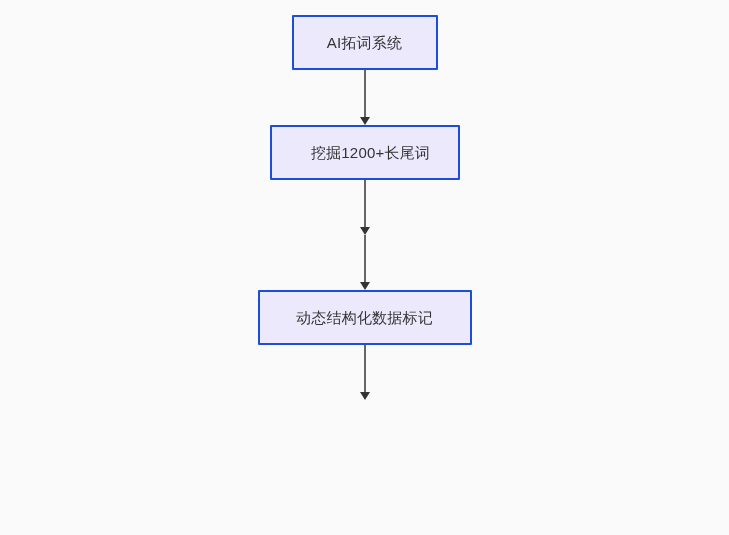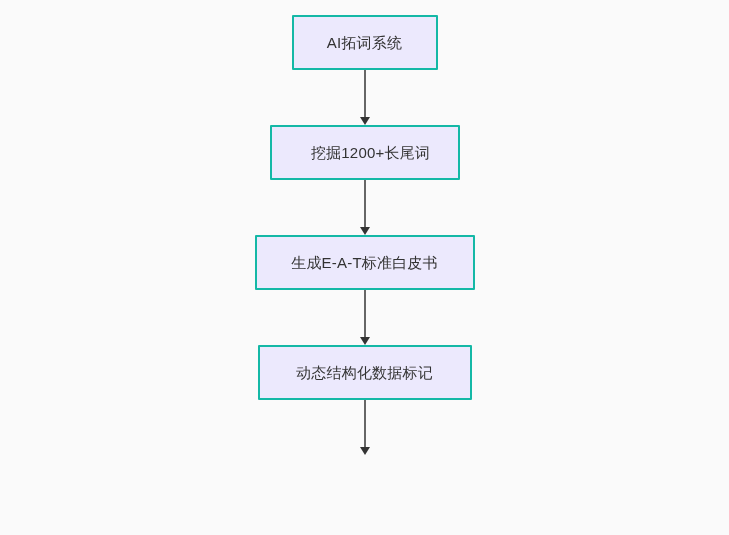--- a/index.html
+++ b/index.html
@@ -26,21 +26,21 @@
     top: 0;
     width: 729px;
     display: flex;
     flex-direction: column;
     align-items: center;
   }
 
   .node {
     box-sizing: border-box;
     background: #ece9fd;
-    border: 2px solid #14b8a6;
+    border: 2px solid #1d4ed8;
     border-radius: 1px;
     height: 55px;
     display: flex;
     align-items: center;
     justify-content: center;
     color: #333333;
     font-size: 15px;
     line-height: 1;
     letter-spacing: 0.2px;
     white-space: nowrap;
@@ -105,23 +105,20 @@
 
     <div class="node node-w2">
       <span class="node-label">挖掘1200+长尾词</span>
     </div>
 
     <div class="connector">
       <span class="line"></span>
       <span class="head"></span>
     </div>
 
-    <div class="node node-w3">
-      <span class="node-label">生成E-A-T标准白皮书</span>
-    </div>
 
     <div class="connector">
       <span class="line"></span>
       <span class="head"></span>
     </div>
 
     <div class="node node-w4">
       <span class="node-label">动态结构化数据标记</span>
     </div>
 

